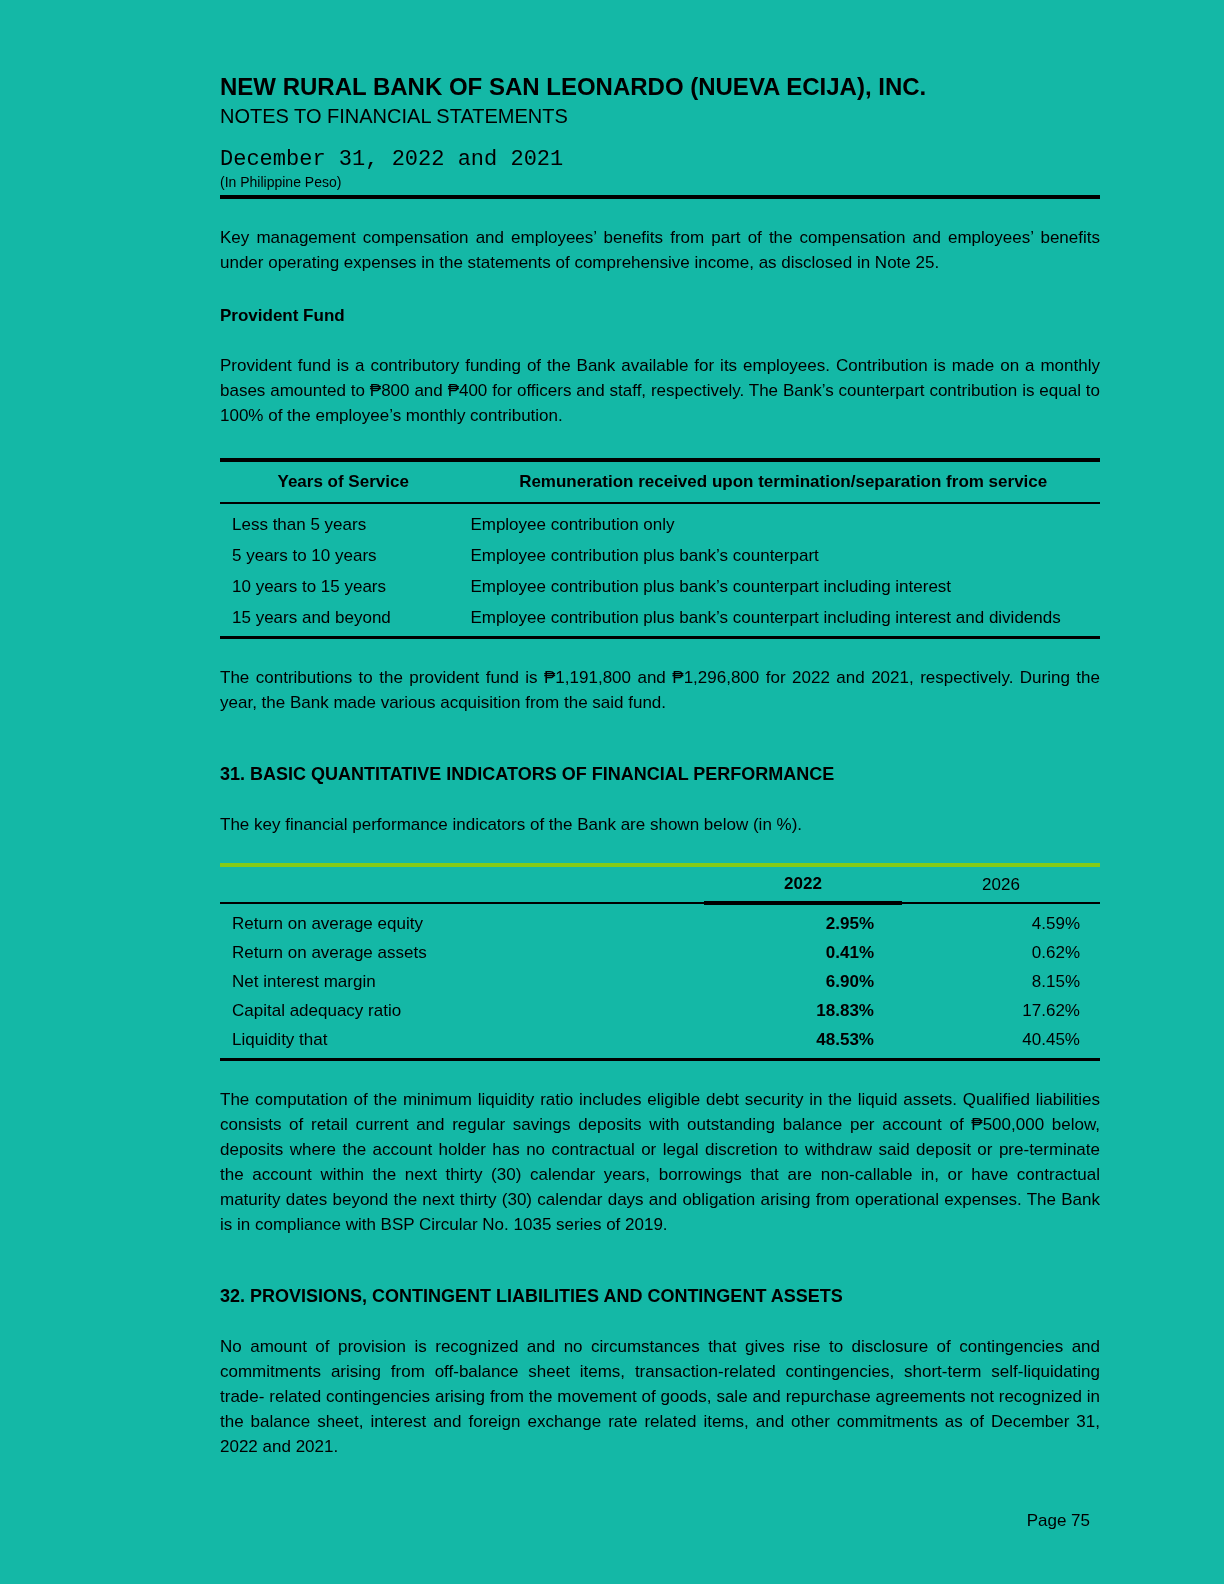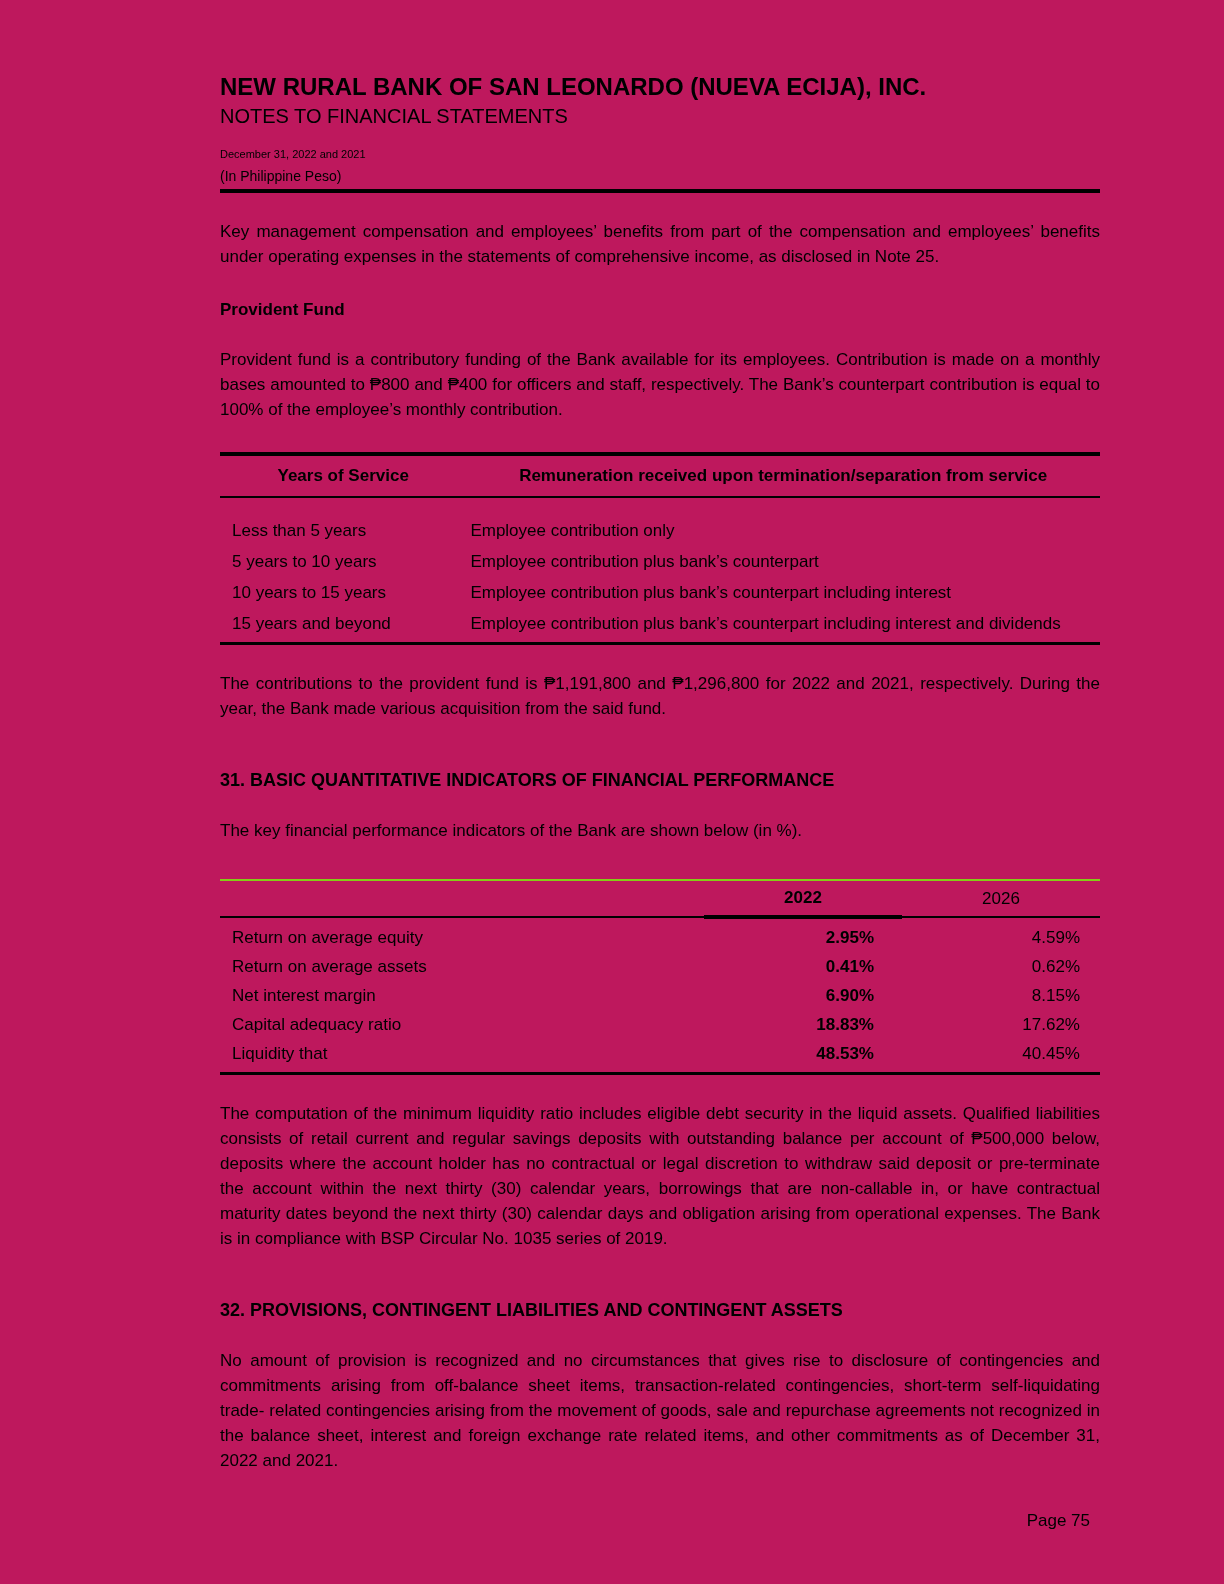--- a/index.html
+++ b/index.html
@@ -1,44 +1,45 @@
 <!DOCTYPE html>
 <html><head>
 <meta charset="utf-8">
 <style>
   * { box-sizing: border-box; }
   html, body { margin: 0; padding: 0; background: #ffffff; }
   .page {
     width: 1224px;
     height: 1584px;
     position: relative;
-    background: #be185d;
+    background: #14b8a6;
     color: #000000;
     font-family: "Liberation Sans", sans-serif;
     padding: 72px 124px 0 220px;
   }
 
   
   .bank-name {
     font-size: 24px;
     font-weight: bold;
     margin: 0;
     line-height: 30px;
     white-space: nowrap;
   }
   .doc-title {
     font-size: 20px;
     font-weight: normal;
     margin: 2px 0 4px 0;
     line-height: 25px;
   }
   .date-line {
-    font-size: 11px;
-    line-height: 22px;
-    margin-top: 14px;
+    font-size: 22px;
+    line-height: 22px;
+    margin-top: 20px;
+    font-family: Liberation Mono, monospace;
   }
   .currency-note {
     font-size: 14px;
     line-height: 18px;
     margin-top: 2px;
   }
   .header-rule {
     border: none;
     border-top: 4px solid #000;
     margin: 4px 0 0 0;
@@ -81,29 +82,29 @@
     line-height: 22px;
   }
   .t1 col.c-years { width: 28%; }
   .t1 td {
     font-size: 17px;
     line-height: 25px;
     vertical-align: middle;
     padding: 3px 4px;
   }
   .t1 td.years { padding-left: 12px; }
-  .t1 tbody tr:first-child td { padding-top: 20px; }
+  .t1 tbody tr:first-child td { padding-top: 8px; }
   .t1 tbody tr:last-child td { padding-bottom: 6px; }
 
   
   .t2 {
     width: 100%;
     border-collapse: collapse;
-    margin-top: 36px;
-    border-top: 2px solid #84cc16;
+    margin-top: 26px;
+    border-top: 4px solid #84cc16;
     border-bottom: 3px solid #000;
   }
   .t2 col.c-label { width: 55%; }
   .t2 col.c-y1 { width: 22.5%; }
   .t2 col.c-y2 { width: 22.5%; }
   .t2 th {
     font-size: 17px;
     text-align: center;
     padding: 6px 4px;
     border-bottom: 2px solid #000;

